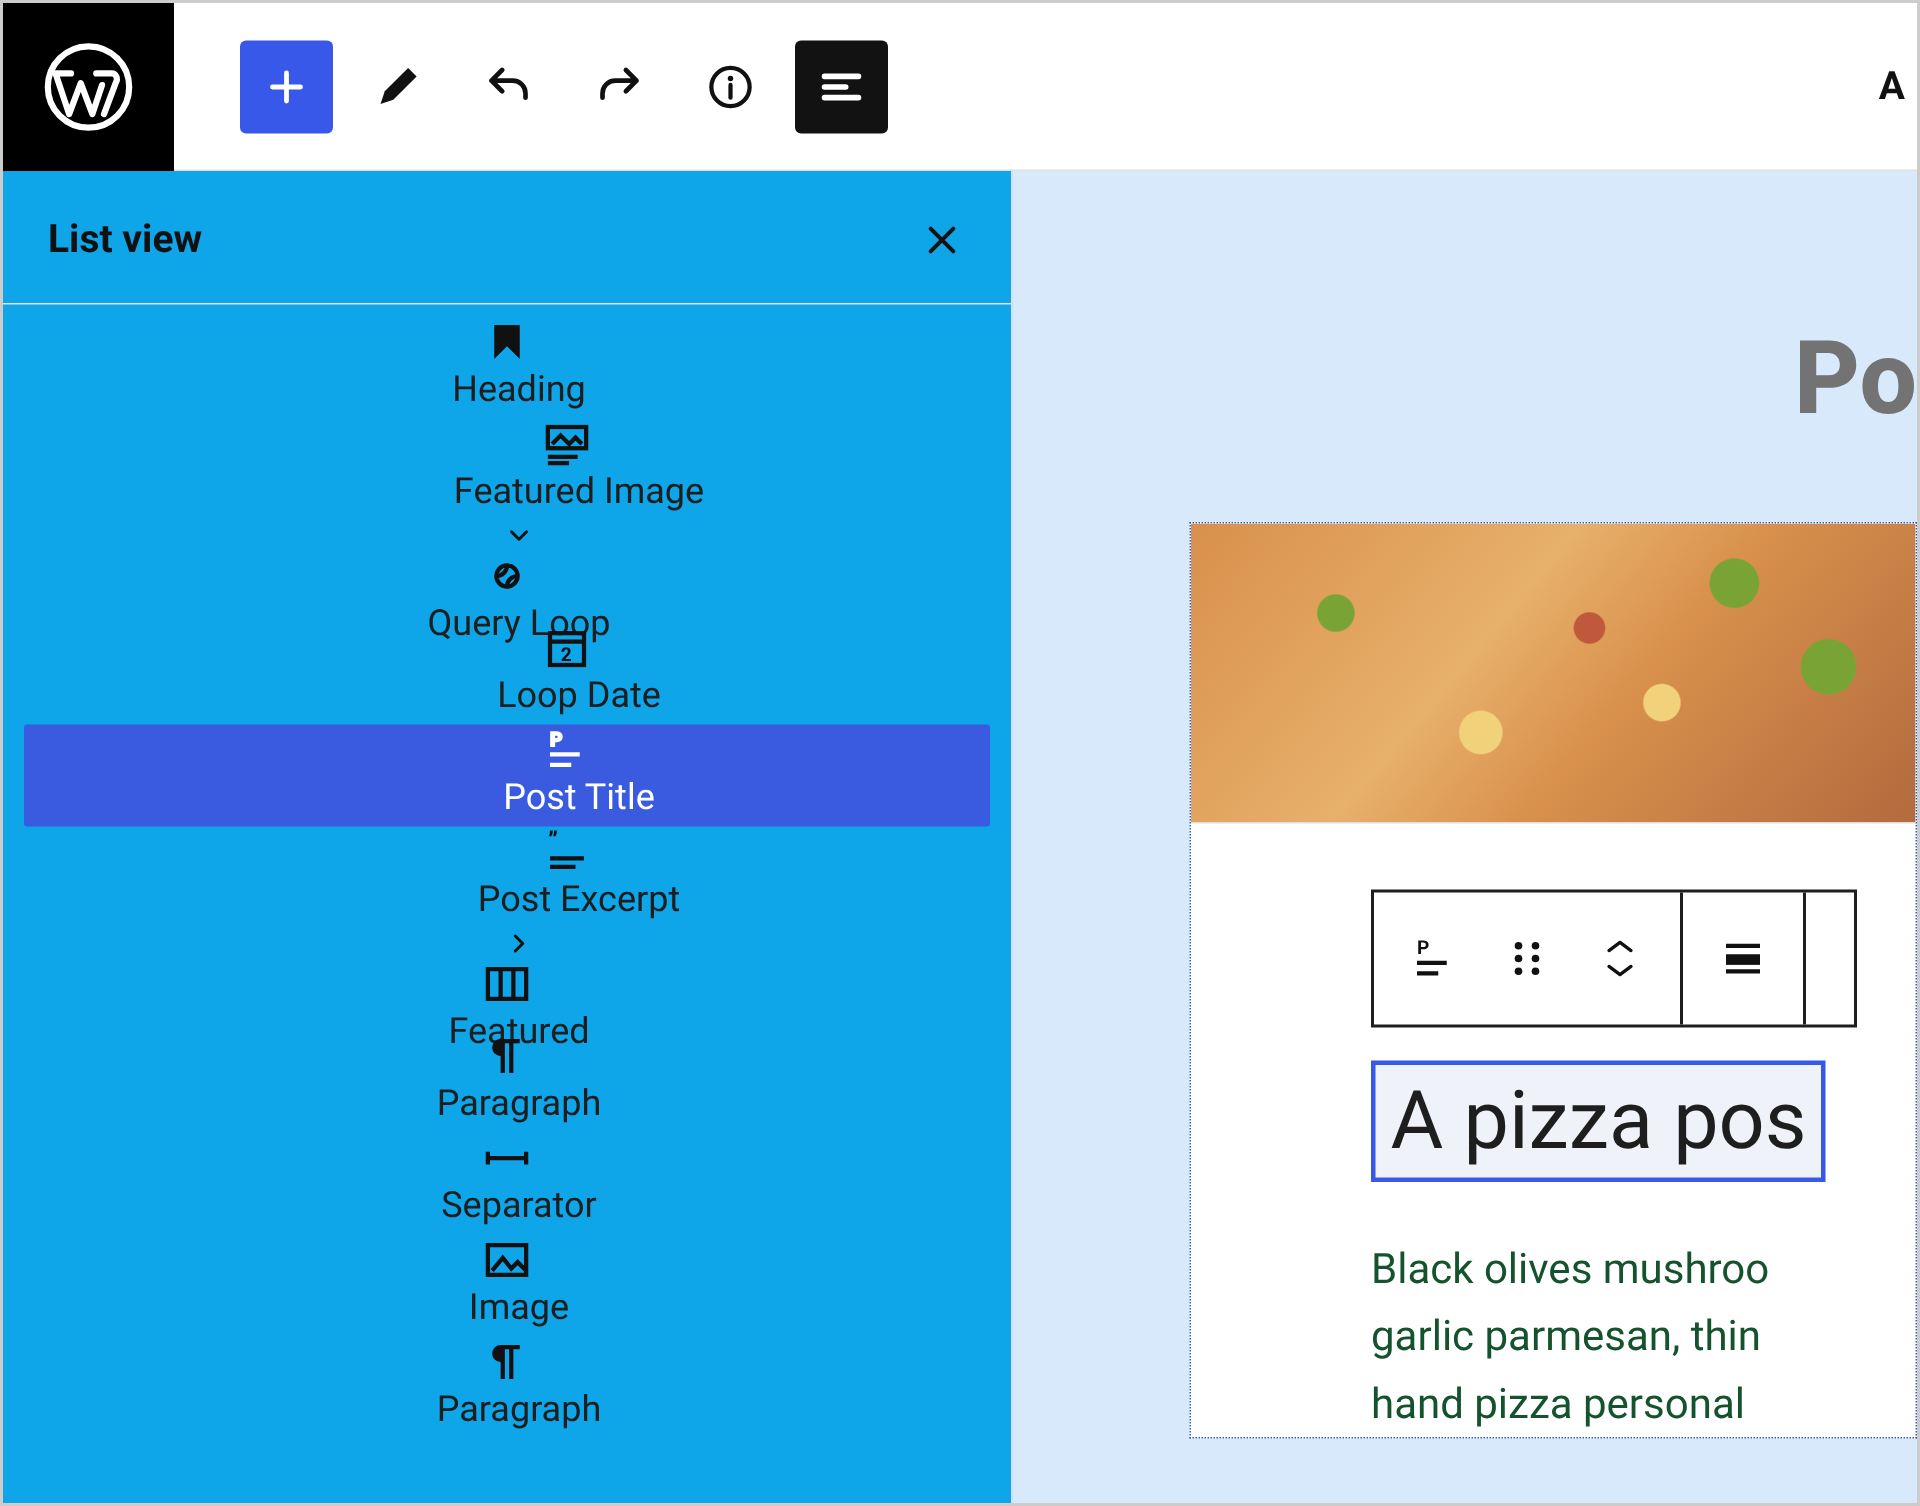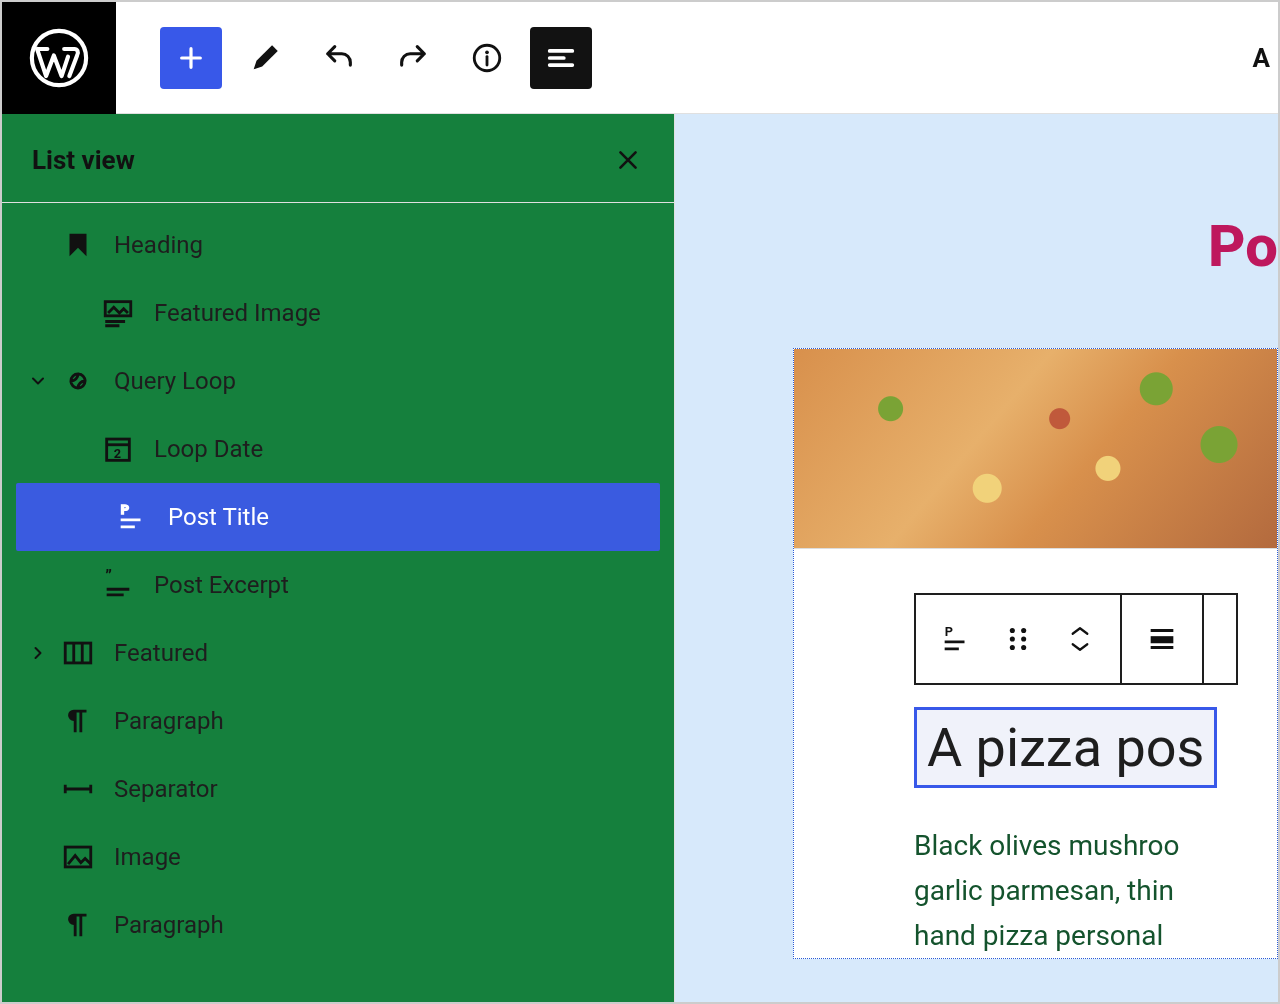--- a/index.html
+++ b/index.html
@@ -64,21 +64,21 @@
   }
   
   .main {
     display: flex;
     height: calc(100% - 112px);
   }
   
   .sidebar {
     width: 673px;
     border-right: 1px solid #e0e0e0;
-    background: #15803d;
+    background: #0ea5e9;
     flex-shrink: 0;
   }
   .sidebar-header {
     display: flex;
     align-items: center;
     justify-content: space-between;
     padding: 28px 28px 24px 30px;
     border-bottom: 1px solid #e0e0e0;
   }
   .sidebar-header h2 {
@@ -99,20 +99,21 @@
     padding: 8px 0;
   }
   .tree-item {
     display: flex;
     align-items: center;
     height: 68px;
     padding-left: 16px;
     cursor: pointer;
     font-size: 24px;
     color: #1e1e1e;
+    flex-direction: column;
   }
   .tree-item.depth1 { padding-left: 16px; }
   .tree-item.depth2 { padding-left: 96px; }
   .tree-item.selected {
     background: #3a5be0;
     color: #fff;
     margin: 0 14px;
     border-radius: 2px;
   }
   .tree-item.selected .icon-slot svg { fill: #fff; stroke:#fff; }
@@ -135,23 +136,23 @@
   .canvas {
     flex: 1;
     background: #d7e9fb;
     position: relative;
     overflow: hidden;
   }
   .canvas-heading {
     position: absolute;
     top: 98px;
     right: 0;
-    font-size: 58px;
+    font-size: 68px;
     font-weight: 800;
-    color: #be185d;
+    color: #737373;
     white-space: nowrap;
   }
   .post-card {
     position: absolute;
     top: 234px;
     left: 118px;
     right: 0;
     border: 1px dotted #2a5bd7;
     background: #fff;
     overflow: hidden;

